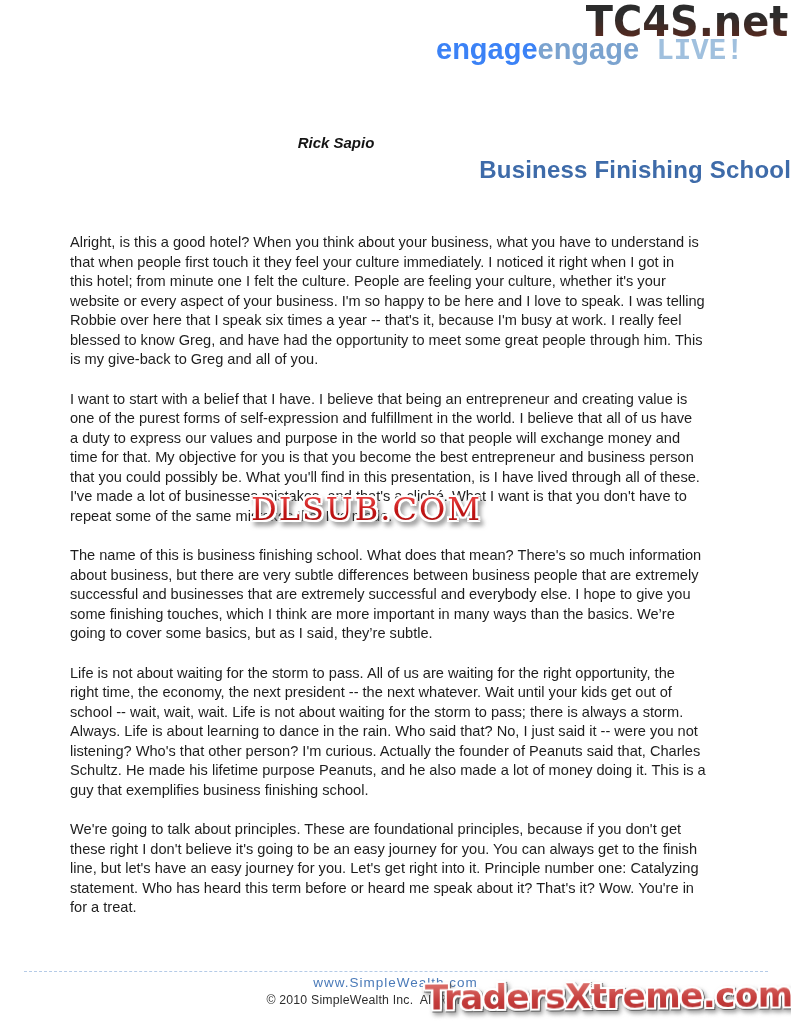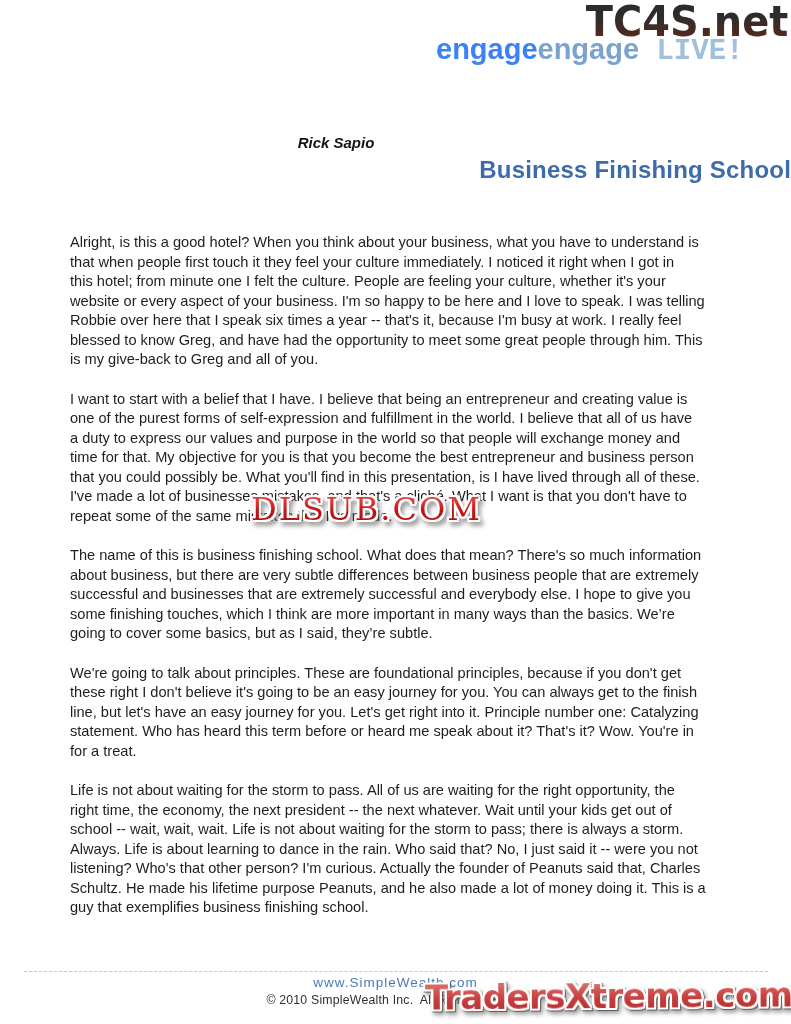--- a/index.html
+++ b/index.html
@@ -107,32 +107,32 @@
 a duty to express our values and purpose in the world so that people will exchange money and
 time for that. My objective for you is that you become the best entrepreneur and business person
 that you could possibly be. What you'll find in this presentation, is I have lived through all of these.
 I've made a lot of businesses mistakes, and that's a cliché. What I want is that you don't have to
 repeat some of the same mistakes that I've made.</p>
   <p>The name of this is business finishing school. What does that mean? There's so much information
 about business, but there are very subtle differences between business people that are extremely
 successful and businesses that are extremely successful and everybody else. I hope to give you
 some finishing touches, which I think are more important in many ways than the basics. We’re
 going to cover some basics, but as I said, they’re subtle.</p>
-  <p>We're going to talk about principles. These are foundational principles, because if you don't get
-these right I don't believe it's going to be an easy journey for you. You can always get to the finish
-line, but let's have an easy journey for you. Let's get right into it. Principle number one: Catalyzing
-statement. Who has heard this term before or heard me speak about it? That's it? Wow. You're in
-for a treat.</p>
   <p>Life is not about waiting for the storm to pass. All of us are waiting for the right opportunity, the
 right time, the economy, the next president -- the next whatever. Wait until your kids get out of
 school -- wait, wait, wait. Life is not about waiting for the storm to pass; there is always a storm.
 Always. Life is about learning to dance in the rain. Who said that? No, I just said it -- were you not
 listening? Who's that other person? I'm curious. Actually the founder of Peanuts said that, Charles
 Schultz. He made his lifetime purpose Peanuts, and he also made a lot of money doing it. This is a
 guy that exemplifies business finishing school.</p>
+  <p>We're going to talk about principles. These are foundational principles, because if you don't get
+these right I don't believe it's going to be an easy journey for you. You can always get to the finish
+line, but let's have an easy journey for you. Let's get right into it. Principle number one: Catalyzing
+statement. Who has heard this term before or heard me speak about it? That's it? Wow. You're in
+for a treat.</p>
 </div>
 
 <div class="wm-dlsub">DLSUB.COM</div>
 
 <div class="footer-rule"></div>
 <div class="footer-url">www.SimpleWealth.com</div>
 <div class="footer-copy">© 2010 SimpleWealth Inc.  All Rights Reserve</div>
 <div class="wm-traders">TradersXtreme.com</div>
 
 </body></html>

